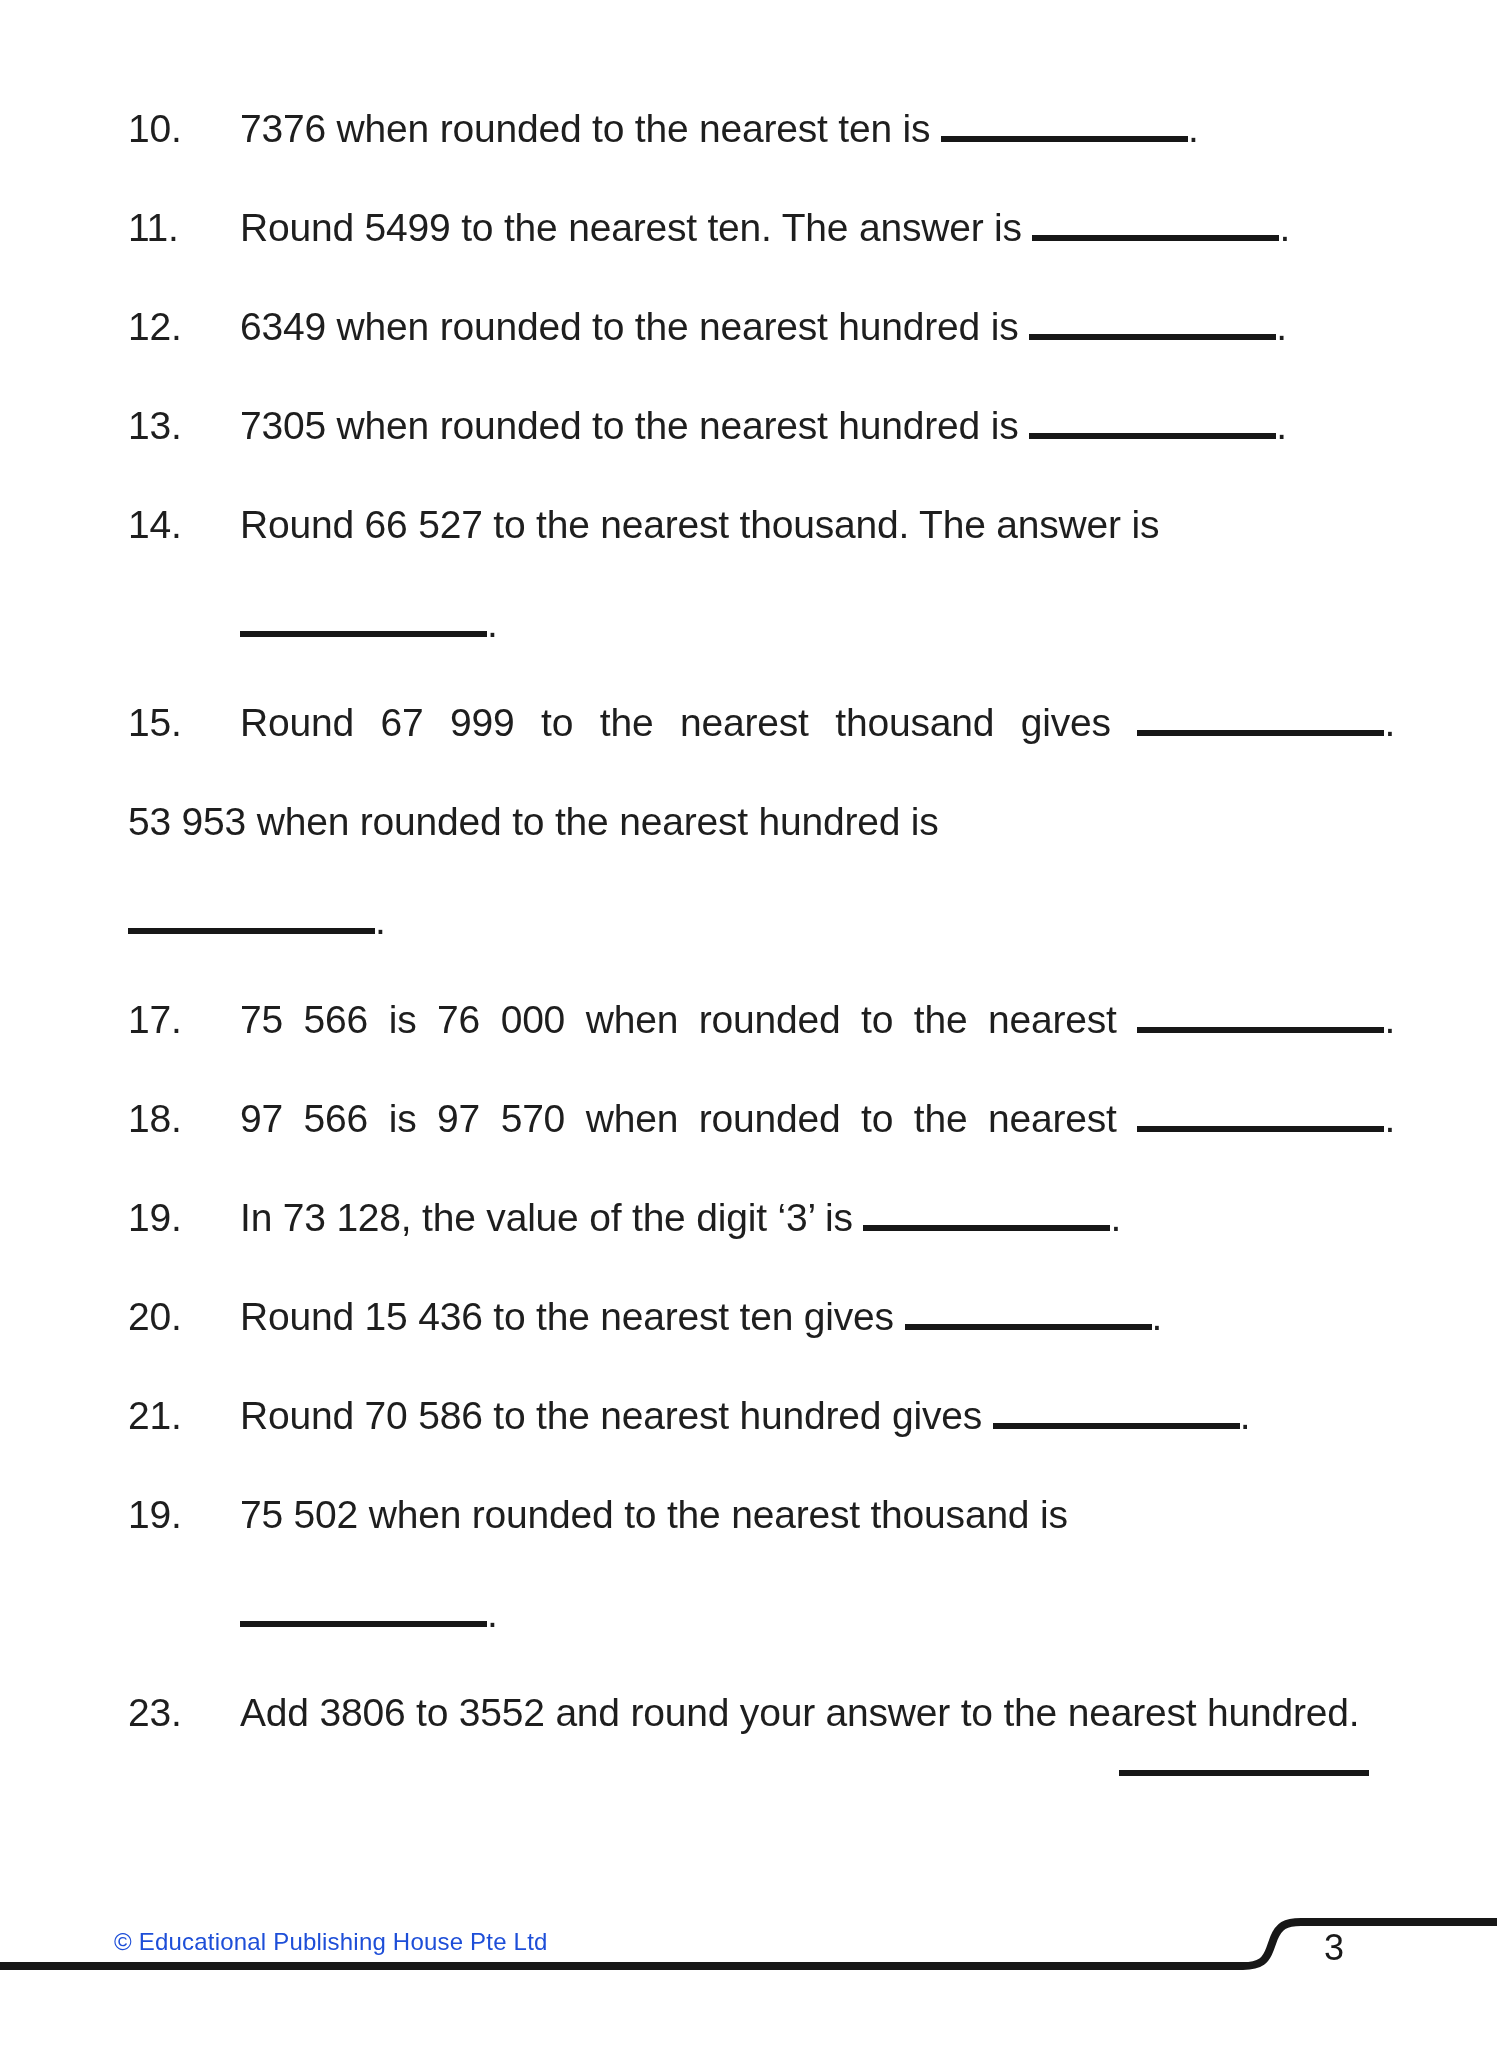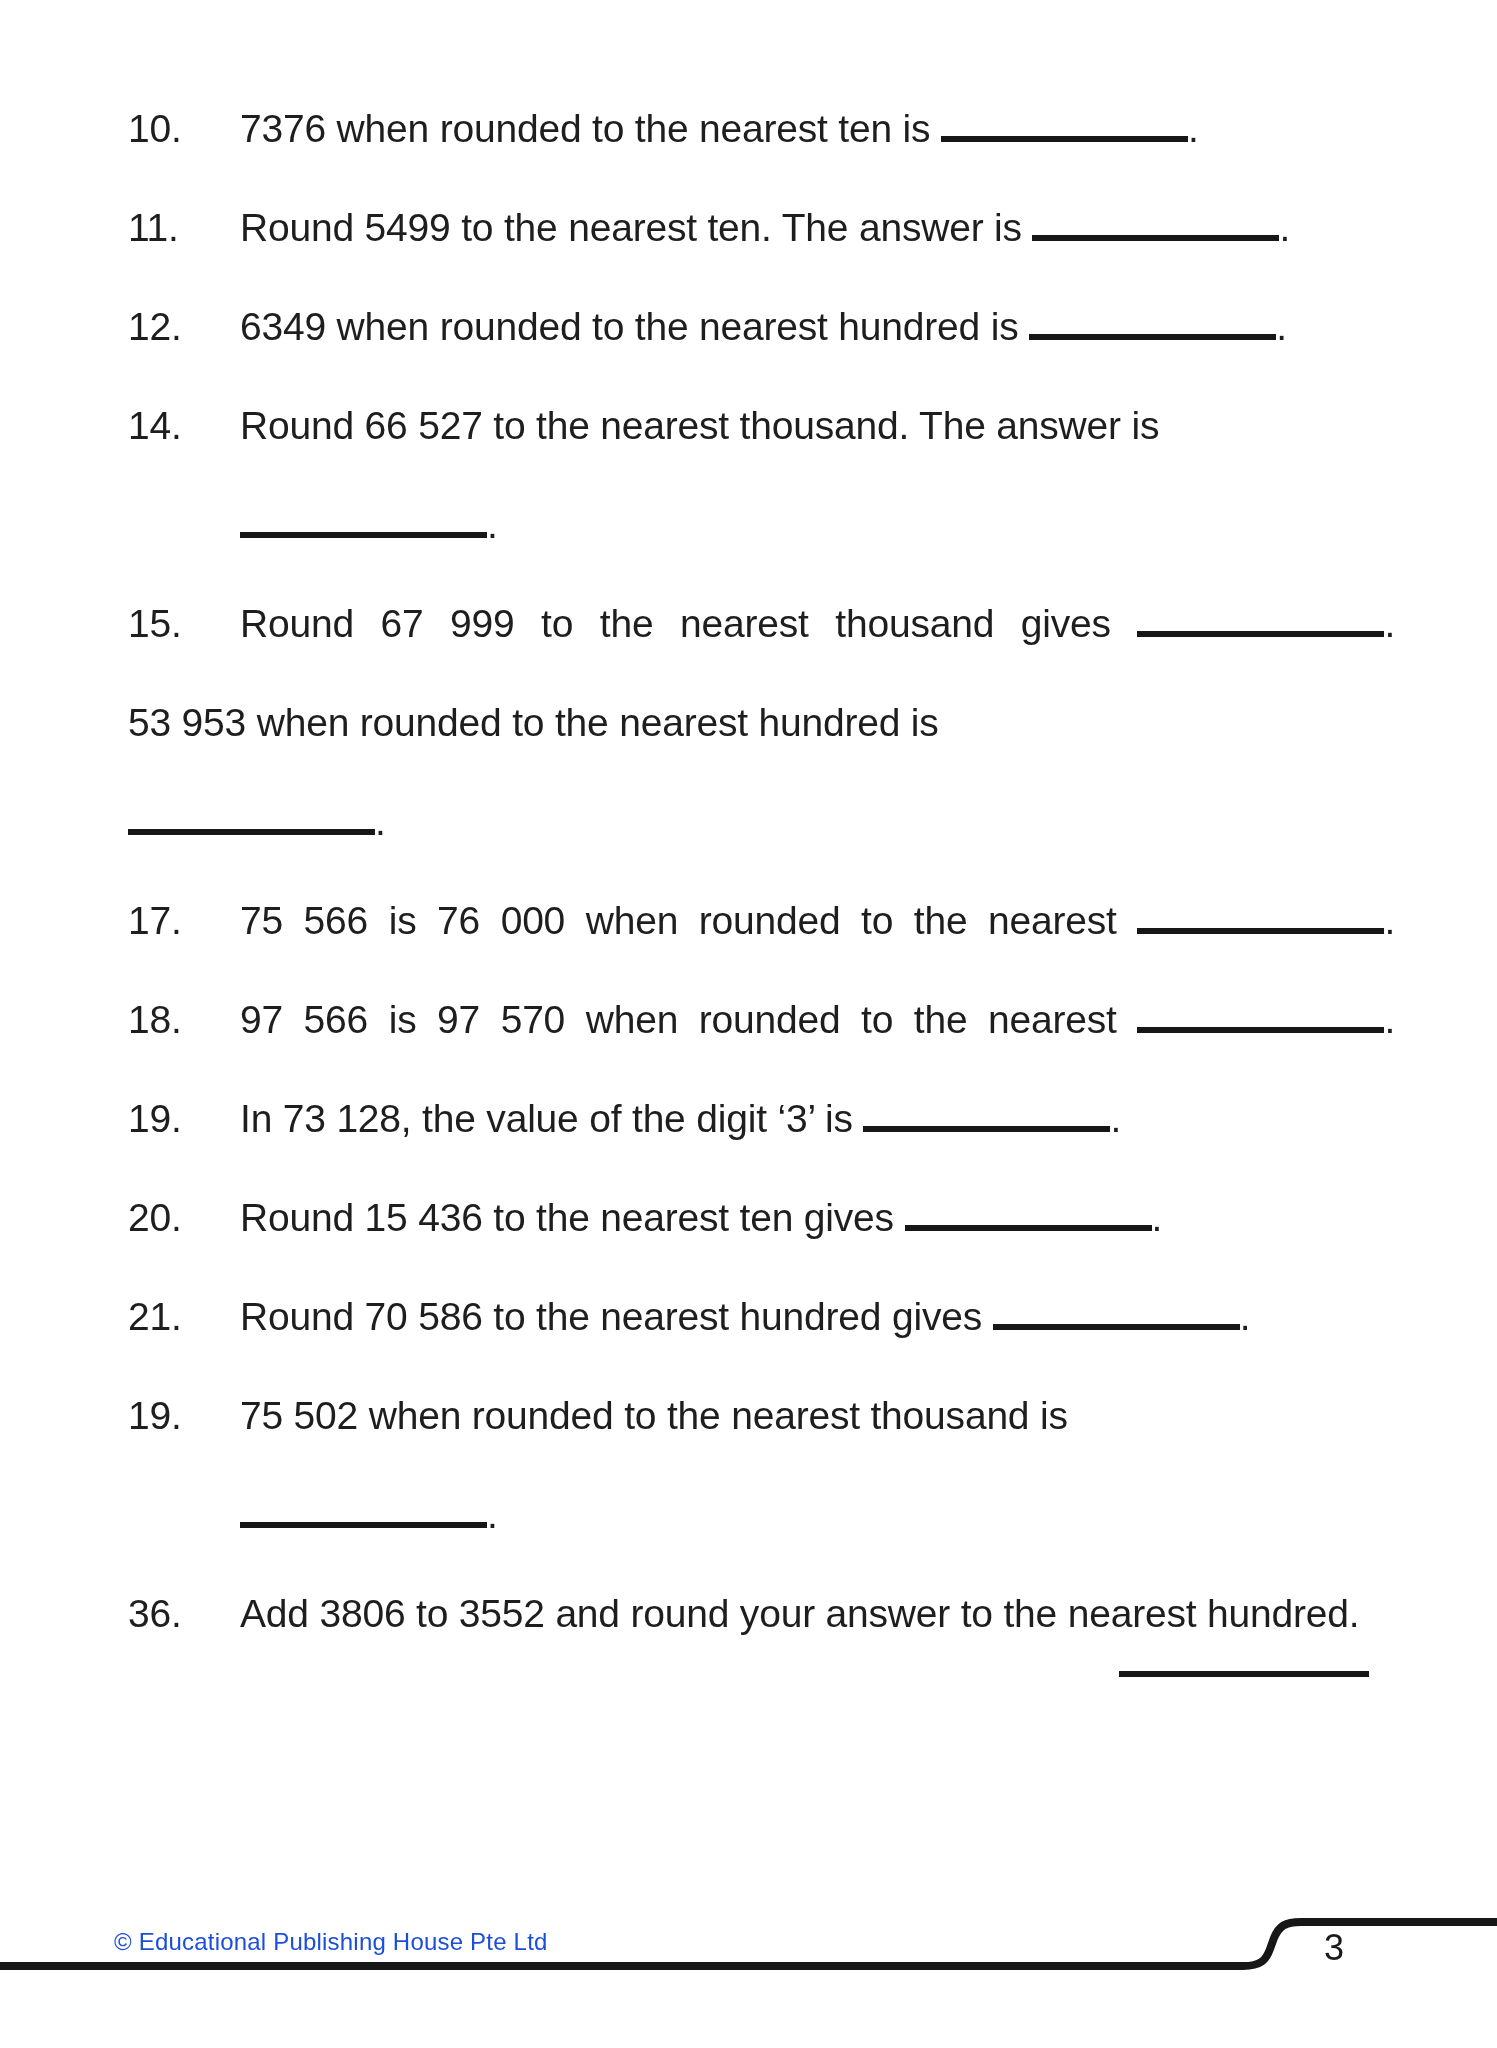--- a/index.html
+++ b/index.html
@@ -68,20 +68,24 @@
       </div>
       <div class="q">
         <div class="qnum">11.</div>
         <div class="qtext"><span>Round 5499 to the nearest ten. The answer is</span> <span class="blank"></span><span>.</span></div>
       </div>
       <div class="q">
         <div class="qnum">12.</div>
         <div class="qtext"><span>6349 when rounded to the nearest hundred is</span> <span class="blank"></span><span>.</span></div>
       </div>
       <div class="q">
+        <div class="qnum">13.</div>
+        <div class="qtext"><span>7305 when rounded to the nearest hundred is</span> <span class="blank"></span><span>.</span></div>
+      </div>
+      <div class="q">
         <div class="qnum">14.</div>
         <div class="qtext"><span>Round 66 527 to the nearest thousand. The answer is</span><div class="blank-line"><span class="blank"></span><span>.</span></div></div>
       </div>
       <div class="q">
         <div class="qnum">15.</div>
         <div class="qtext stretch"><span>Round 67 999 to the nearest thousand gives</span> <span class="blank"></span><span>.</span></div>
       </div>
       <div class="q">
         <div class="qtext"><span>53 953 when rounded to the nearest hundred is</span><div class="blank-line"><span class="blank"></span><span>.</span></div></div>
       </div>
@@ -103,21 +107,21 @@
       </div>
       <div class="q">
         <div class="qnum">21.</div>
         <div class="qtext"><span>Round 70 586 to the nearest hundred gives</span> <span class="blank"></span><span>.</span></div>
       </div>
       <div class="q">
         <div class="qnum">19.</div>
         <div class="qtext"><span>75 502 when rounded to the nearest thousand is</span><div class="blank-line"><span class="blank"></span><span>.</span></div></div>
       </div>
       <div class="q">
-        <div class="qnum">36.</div>
+        <div class="qnum">23.</div>
         <div class="qtext justify"><span>Add 3806 to 3552 and round your answer to the nearest hundred.</span><div class="blank-line right"><span class="blank"></span></div></div>
       </div>
     </div>
 
   <svg class="footer-rule" viewBox="0 0 1497 96" xmlns="http://www.w3.org/2000/svg" aria-hidden="true">
     <path d="M 0 66 H 1243 C 1261 66 1266 60 1270 49 L 1274 38 C 1279 26 1285 22 1301 22 H 1497" fill="none" stroke="#171717" stroke-width="8"></path>
   </svg>
 
   <div class="footer-copyright">© Educational Publishing House Pte Ltd</div>
 

